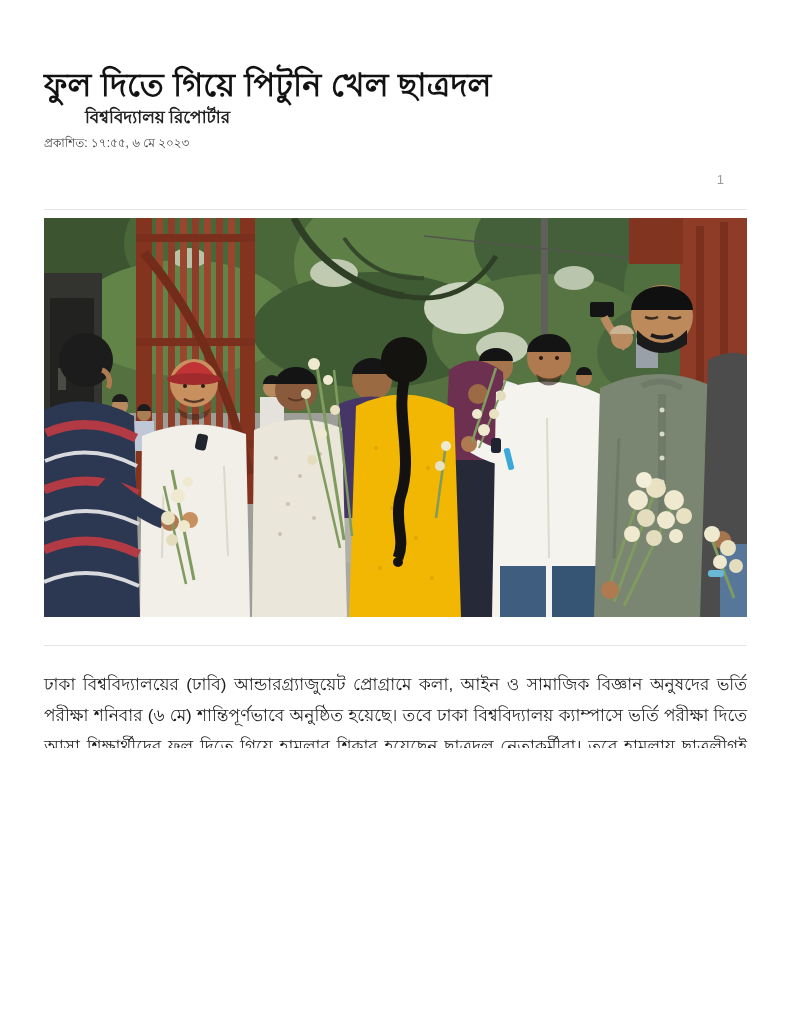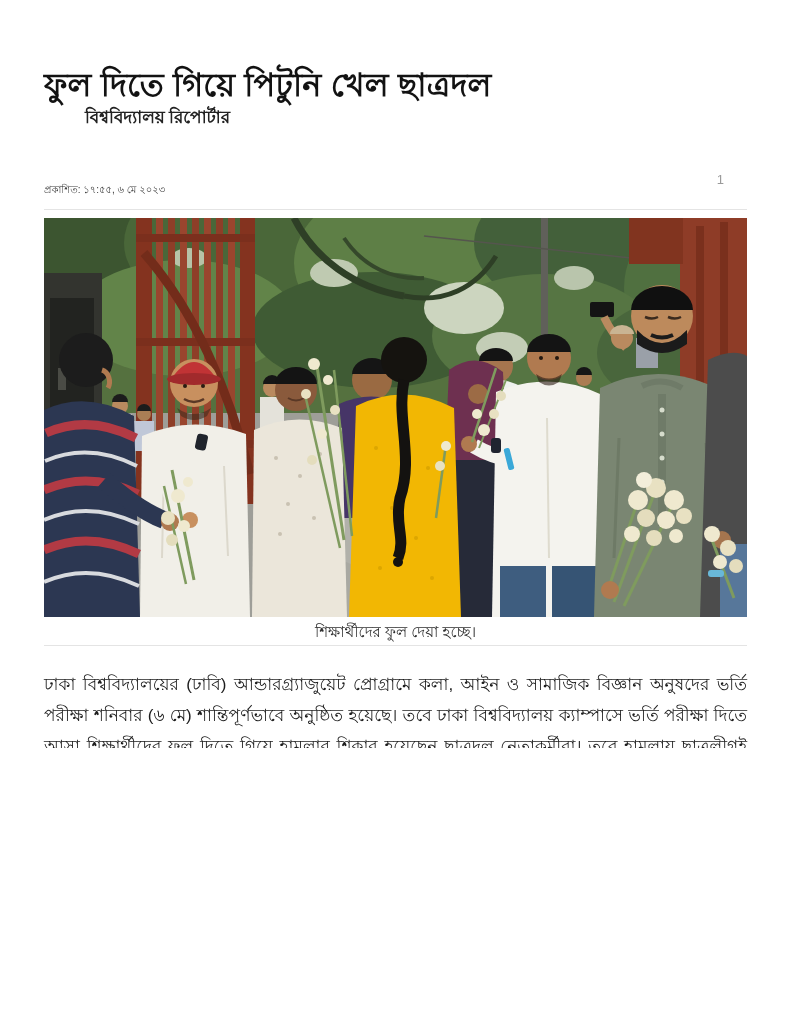--- a/index.html
+++ b/index.html
@@ -17,21 +17,21 @@
     position: absolute; left: 44px; top: 44px; width: 703px;
     font-size: 32px; font-weight: 700; color: #121212;
     line-height: 1.25; letter-spacing: 0.2px;
   }
   .byline {
     position: absolute; left: 85px; top: 104px;
     font-size: 17px; font-weight: 700; color: #222222; font-family: Liberation Serif, serif;
   }
   .published {
     position: absolute; left: 44px; top: 134px;
-    font-size: 10px; font-weight: 400; color: #3c3c3c; margin-top: 48px;
+    font-size: 12px; font-weight: 400; color: #3c3c3c;
   }
   .page-indicator {
     position: absolute; left: 684px; top: 172px; width: 40px;
     text-align: right; font-size: 13px; color: #9a9a9a;
   }
   .rule {
     position: absolute; left: 44px; width: 703px; height: 1px;
     background: #e4e4e4;
   }
   .rule-top { top: 209px; }
@@ -328,19 +328,18 @@
         <path d="M690,380 L668,322" stroke="#7f9b5e" stroke-width="3"></path>
         <circle cx="668" cy="316" r="8" fill="#efe9cf"></circle>
           <circle cx="684" cy="330" r="8" fill="#e8e1c2"></circle>
         <circle cx="676" cy="344" r="7" fill="#efe9cf"></circle>
           <circle cx="692" cy="348" r="7" fill="#e4ddbd"></circle>
         <rect x="664" y="352" width="16" height="7" rx="3" fill="#69b8d8"></rect>
       </g>
     </svg>
   </figure>
 
-  <figcaption class="caption">শিক্ষার্থীদের ফুল দেয়া হচ্ছে।</figcaption>
 
   <div class="rule rule-caption"></div>
 
   <p class="body-text">ঢাকা বিশ্ববিদ্যালয়ের (ঢাবি) আন্ডারগ্র্যাজুয়েট প্রোগ্রামে কলা, আইন ও সামাজিক বিজ্ঞান অনুষদের ভর্তি পরীক্ষা শনিবার (৬ মে) শান্তিপূর্ণভাবে অনুষ্ঠিত হয়েছে। তবে ঢাকা বিশ্ববিদ্যালয় ক্যাম্পাসে ভর্তি পরীক্ষা দিতে আসা শিক্ষার্থীদের ফুল দিতে গিয়ে হামলার শিকার হয়েছেন ছাত্রদল নেতাকর্মীরা। তবে হামলায় ছাত্রলীগই জড়িত বলে অভিযোগ ছাত্রদলের।</p>
 
 </div>
 
 </body></html>

